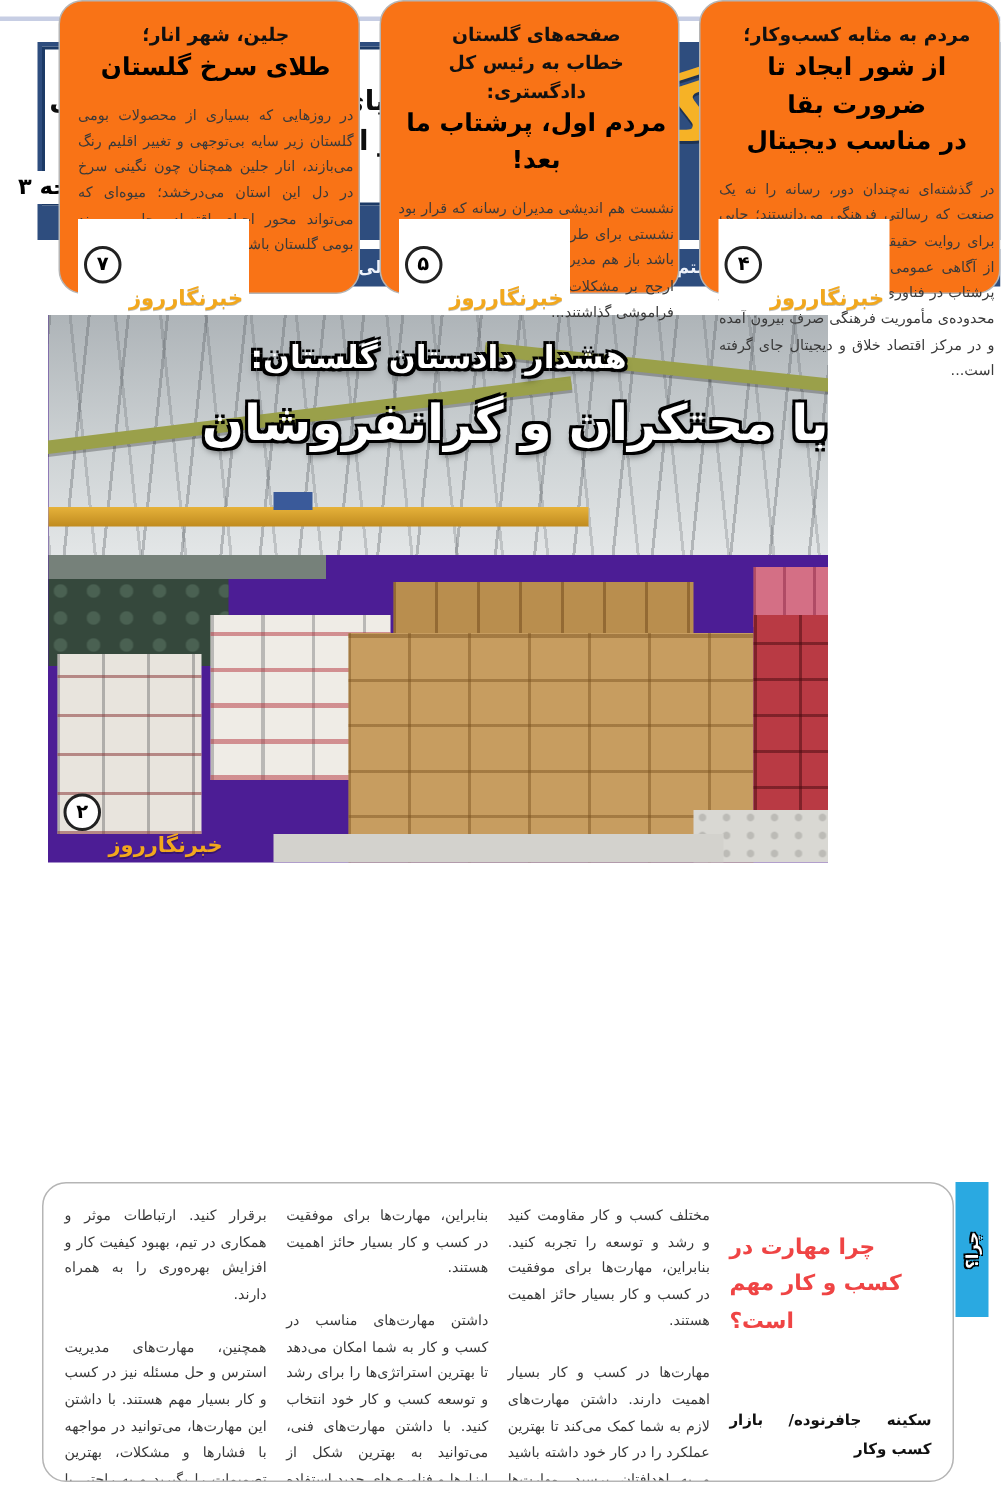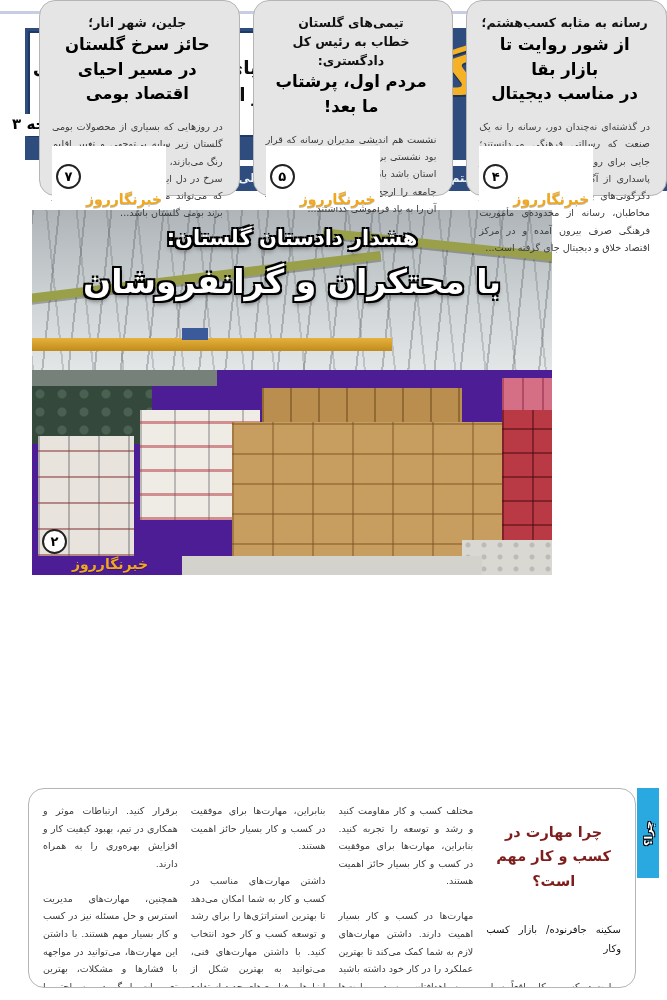--- a/index.html
+++ b/index.html
@@ -65,53 +65,53 @@
   #stack-pink{left:470px;top:168px;width:90px;height:40px;background:#d46f85;
     background-image:repeating-linear-gradient(90deg,rgba(140,40,70,.5) 0 2px,transparent 2px 20px);}
   #floor{left:430px;top:330px;width:192px;height:35px;background:#d9d8d3;
     background-image:radial-gradient(circle at 6px 5px,#bcbbb6 2px,transparent 3px);background-size:16px 12px;}
   #floor2{left:150px;top:346px;width:300px;height:19px;background:#d3d2cd;}
 
   .ol-text{color:#fff;font-weight:bold;text-align:center;width:100%;
     text-shadow:-2px -2px 0 #000,2px -2px 0 #000,-2px 2px 0 #000,2px 2px 0 #000,
                 0 3px 5px rgba(0,0,0,.55);}
   #lead-kicker{top:16px;font-size:21px;}
-  #lead-line1{top:52px;font-size:33px;}
+  #lead-line1{top:52px;font-size:33px;text-align:right;}
   #lead-line2{top:104px;font-size:33px;}
 
   .brand-footer{display:flex;align-items:center;gap:5px;direction:ltr;}
   .page-circle{width:25px;height:25px;border-radius:50%;background:#fff;
     border:2px solid #222;box-sizing:border-box;color:#000;font-weight:bold;
     font-size:13px;display:flex;align-items:center;justify-content:center;}
   .mini-brand{color:#f2a81d;font-weight:bold;font-size:14px;
     text-shadow:0 1px 0 rgba(0,0,0,.25);white-space:nowrap;margin-top:45px;}
   #photo-brand{left:10px;bottom:3px;}
 
   
   #teasers{left:30px;top:574px;width:628px;height:196px;display:flex;
            flex-direction:row;gap:13px;direction:rtl;}
-  .teaser{flex:1 1 0;background:#e5e5e5;border:1.5px solid #b5b5b5;border-radius:16px;
-          position:relative;box-sizing:border-box;padding:13px 16px 24px 12px;
+  .teaser{flex:1 1 0;background:#f97316;border:1.5px solid #b5b5b5;border-radius:16px;
+          position:relative;box-sizing:border-box;padding:13px 3px 24px 12px;
           text-align:center;overflow:visible;}
   .t-kicker{font-size:12.5px;font-weight:bold;color:#111;line-height:1.5;}
   .t-title{font-size:16.5px;font-weight:bold;color:#000;line-height:1.5;}
   .t-body{margin-top:11px;font-size:9.6px;color:#3a3a3a;text-align:justify;
           line-height:1.8;direction:rtl;}
   .t-footer{position:absolute;left:12px;bottom:-12px;background:#fff;padding:0 4px;}
 
   
   #bottom-box{left:28px;top:788px;width:608px;height:200px;background:#fff;
     border:1.5px solid #b5b5b5;border-radius:16px;box-sizing:border-box;
     padding:13px 14px;display:flex;direction:rtl;gap:13px;overflow:hidden;}
   .b-col{flex:1 1 0;font-size:9.5px;color:#3a3a3a;text-align:justify;
          line-height:1.85;direction:rtl;white-space:pre-line;}
-  #b-title{font-size:14.5px;font-weight:bold;color:#7f1d1d;text-align:center;
+  #b-title{font-size:14.5px;font-weight:bold;color:#ef4444;text-align:left;
            line-height:1.7;white-space:normal;margin-bottom:10px;}
-  #b-byline{font-size:10px;font-weight:normal;color:#111;margin-bottom:2px;
-            white-space:normal;}
+  #b-byline{font-size:10px;font-weight:bold;color:#111;margin-bottom:2px;
+            white-space:normal;margin-top:18px;}
   #side-tab{left:637px;top:788px;width:22px;height:90px;background:#2aa9e1;
     display:flex;align-items:center;justify-content:center;}
   #side-tab span{transform:rotate(-90deg);white-space:nowrap;color:#fff;
     font-weight:bold;font-size:11px;
     text-shadow:-1px -1px 0 #000,1px -1px 0 #000,-1px 1px 0 #000,1px 1px 0 #000;}
 </style>
 </head>
 <body>
 
 <div id="topline" class="abs"></div>
@@ -151,45 +151,44 @@
 
   <div id="photo-brand" class="abs brand-footer">
     <div class="page-circle">۲</div>
     <div class="mini-brand">خبرنگارروز</div>
   </div>
 </div>
 
 <div id="teasers">
 
   <div class="teaser">
-    <div class="t-kicker">رسانه به مثابه کسب‌هشتم؛</div>
-    <div class="t-title">از شور روایت تا بازار بقا</div>
+    <div class="t-kicker">مردم به مثابه کسب‌وکار؛</div>
+    <div class="t-title">از شور ایجاد تا ضرورت بقا</div>
     <div class="t-title">در مناسب دیجیتال</div>
     <div class="t-body">در گذشته‌ای نه‌چندان دور، رسانه را نه یک صنعت که رسالتی فرهنگی می‌دانستند؛ جایی برای روایت حقیقت، ترویج دانایی و پاسداری از آگاهی عمومی. اما امروز، با دگرگونی‌های پرشتاب در فناوری و رفتار مخاطبان، رسانه از محدوده‌ی مأموریت فرهنگی صرف بیرون آمده و در مرکز اقتصاد خلاق و دیجیتال جای گرفته است...</div>
     <div class="t-footer brand-footer">
       <div class="page-circle">۴</div>
       <div class="mini-brand">خبرنگارروز</div>
     </div>
   </div>
 
   <div class="teaser">
-    <div class="t-kicker">تیمی‌های گلستان</div>
+    <div class="t-kicker">صفحه‌های گلستان</div>
     <div class="t-kicker">خطاب به رئیس کل دادگستری:</div>
     <div class="t-title">مردم اول، پرشتاب ما بعد!</div>
     <div class="t-body">نشست هم اندیشی مدیران رسانه که قرار بود نشستی برای طرح مشکلات رسانه‌های استان باشد باز هم مدیران رسانه مشکلات جامعه را ارجح بر مشکلات خود دانسته و آن را به باد فراموشی گذاشتند...</div>
     <div class="t-footer brand-footer">
       <div class="page-circle">۵</div>
       <div class="mini-brand">خبرنگارروز</div>
     </div>
   </div>
 
   <div class="teaser">
     <div class="t-kicker">جلین، شهر انار؛</div>
-    <div class="t-title">حائز سرخ گلستان</div>
-    <div class="t-title">در مسیر احیای اقتصاد بومی</div>
+    <div class="t-title">طلای سرخ گلستان</div>
     <div class="t-body">در روزهایی که بسیاری از محصولات بومی گلستان زیر سایه بی‌توجهی و تغییر اقلیم رنگ می‌بازند، انار جلین همچنان چون نگینی سرخ در دل این استان می‌درخشد؛ میوه‌ای که می‌تواند محور احیای اقتصاد محلی و برند بومی گلستان باشد...</div>
     <div class="t-footer brand-footer">
       <div class="page-circle">۷</div>
       <div class="mini-brand">خبرنگارروز</div>
     </div>
   </div>
 
 </div>
 
 <div id="bottom-box" class="abs">

